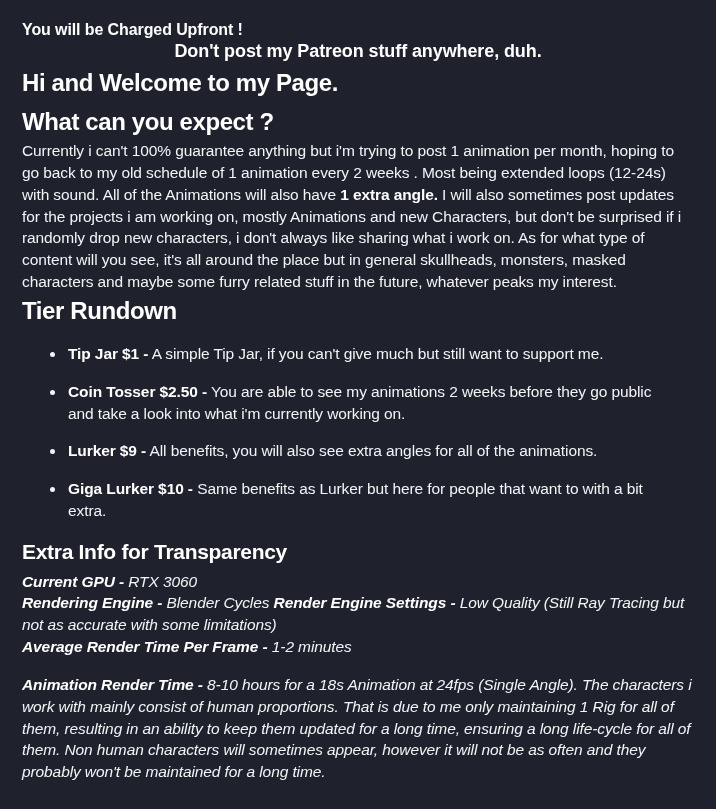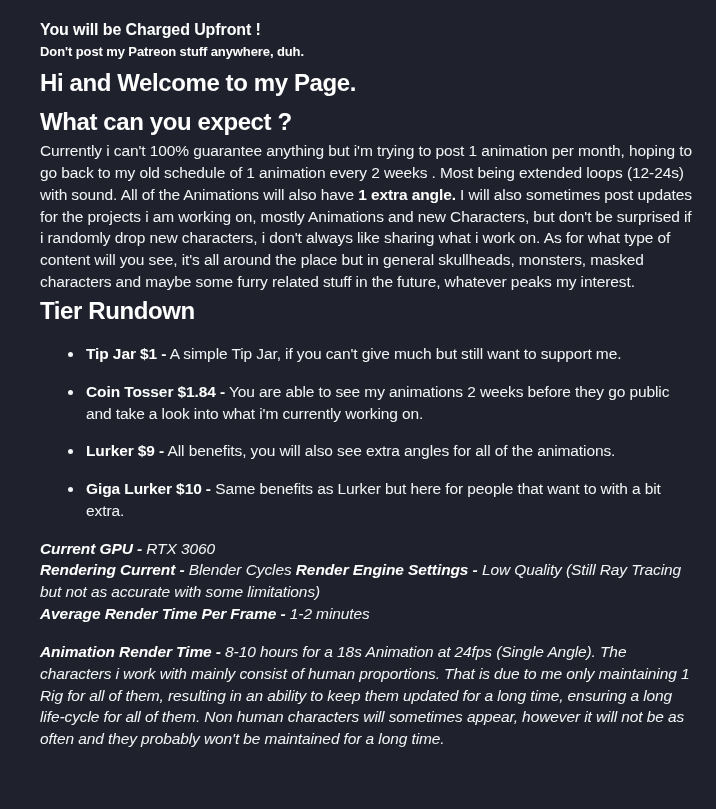--- a/index.html
+++ b/index.html
@@ -5,37 +5,37 @@
   :root {
     --bg: #1f222c;
     --text: #f3f4f6;
     --heading: #ffffff;
   }
   * { box-sizing: border-box; }
   html, body { margin: 0; padding: 0; background: var(--bg); }
   .page {
     width: 716px;
     min-height: 809px;
-    padding: 19px 22px 18px 40px;
+    padding: 19px 22px 18px 22px;
     background: var(--bg);
     color: var(--text);
     font-family: "Liberation Sans", sans-serif;
     font-size: 15.5px;
     line-height: 21.7px;
     letter-spacing: -0.1px;
   }
   .note {
     margin: 0;
     font-weight: 700;
     font-size: 16px;
     color: var(--heading);
   }
   .note.centered {
-    font-size: 13px;
-    text-align: left;
+    font-size: 18px;
+    text-align: center;
   }
   h1 {
     font-size: 24px;
     line-height: 33px;
     font-weight: 700;
     color: var(--heading);
     letter-spacing: -0.4px;
     margin: 4px 0 4px 0;
   }
   h1.expect-heading { margin: 6px 0 2px 0; }
@@ -69,25 +69,26 @@
   <p class="note centered">Don't post my Patreon stuff anywhere, duh.</p>
 
   <h1>Hi and Welcome to my Page.</h1>
 
   <h1 class="expect-heading">What can you expect ?</h1>
   <p class="body"><span>Currently i can't 100% guarantee anything but i'm trying to post 1 animation per month, hoping to go back to my old schedule of 1 animation every 2 weeks . Most being extended loops (12-24s) with sound. All of the Animations will also have </span><b>1 extra angle.</b><span> I will also sometimes post updates for the projects i am working on, mostly Animations and new Characters, but don't be surprised if i randomly drop new characters, i don't always like sharing what i work on. As for what type of content will you see, it's all around the place but in general skullheads, monsters, masked characters and maybe some furry related stuff in the future, whatever peaks my interest.</span></p>
 
   <h1 class="tiers-heading">Tier Rundown</h1>
   <ul class="tier-list">
     <li><b>Tip Jar $1 -</b><span> A simple Tip Jar, if you can't give much but still want to support me.</span></li>
-    <li><b>Coin Tosser $1.84 -</b><span> You are able to see my animations 2 weeks before they go public and take a look into what i'm currently working on.</span></li>
+    <li><b>Coin Tosser $2.50 -</b><span> You are able to see my animations 2 weeks before they go public and take a look into what i'm currently working on.</span></li>
     <li><b>Lurker $9 -</b><span> All benefits, you will also see extra angles for all of the animations.</span></li>
     <li><b>Giga Lurker $10 -</b><span> Same benefits as Lurker but here for people that want to with a bit extra.</span></li>
   </ul>
 
+  <h2>Extra Info for Transparency</h2>
   <div class="info">
     <p><b>Current GPU -</b><span> RTX 3060</span></p>
-    <p><b>Rendering Current -</b><span> Blender Cycles </span><b>Render Engine Settings -</b><span> Low Quality (Still Ray Tracing but not as accurate with some limitations)</span></p>
+    <p><b>Rendering Engine -</b><span> Blender Cycles </span><b>Render Engine Settings -</b><span> Low Quality (Still Ray Tracing but not as accurate with some limitations)</span></p>
     <p><b>Average Render Time Per Frame -</b><span> 1-2 minutes</span></p>
     <p class="anim"><b>Animation Render Time -</b><span> 8-10 hours for a 18s Animation at 24fps (Single Angle). The characters i work with mainly consist of human proportions. That is due to me only maintaining 1 Rig for all of them, resulting in an ability to keep them updated for a long time, ensuring a long life-cycle for all of them. Non human characters will sometimes appear, however it will not be as often and they probably won't be maintained for a long time.</span></p>
   </div>
 
 </main>
 
 </body></html>

